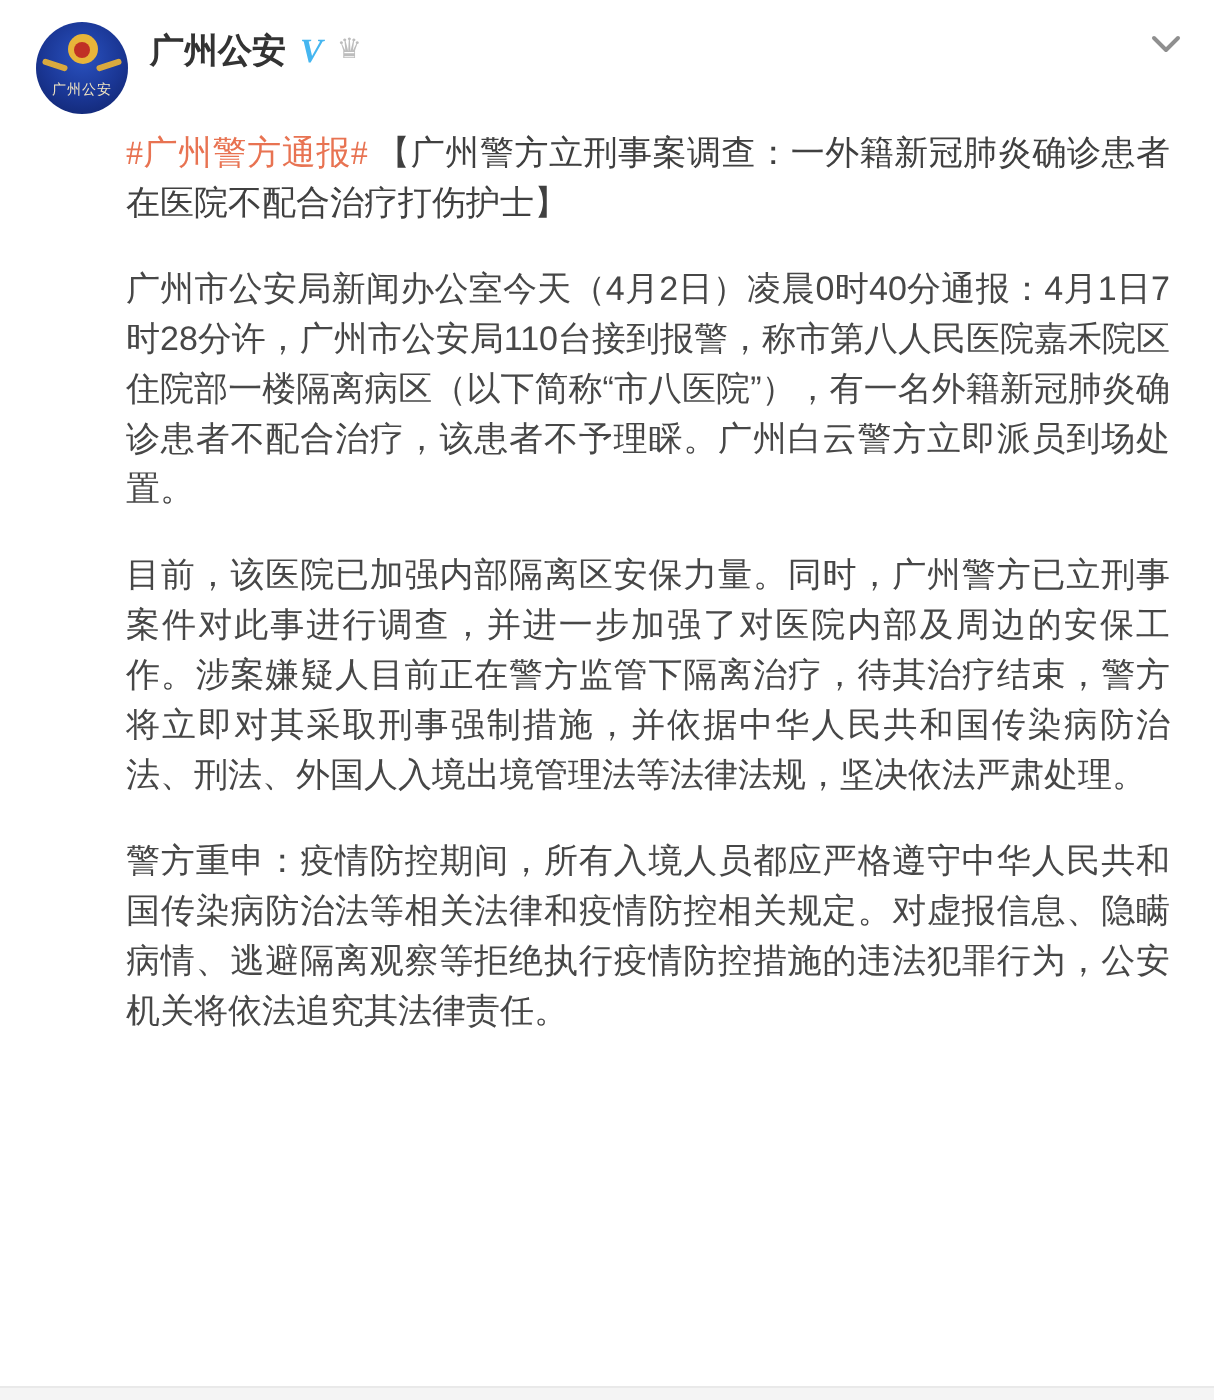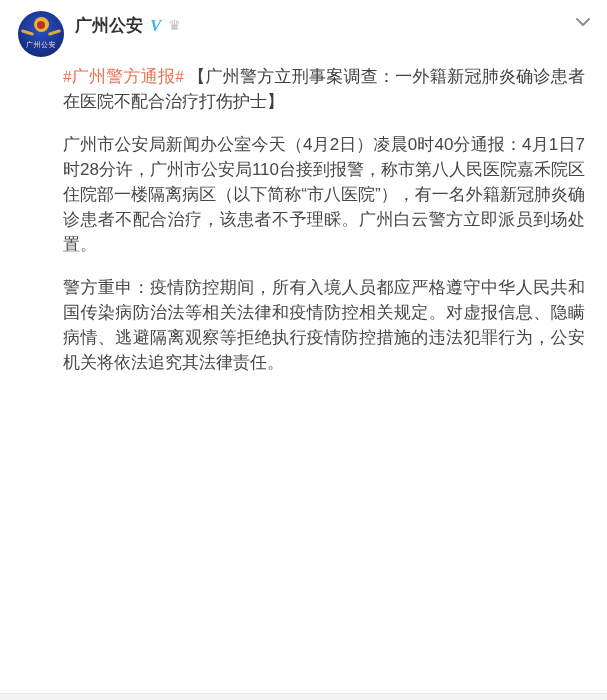--- a/index.html
+++ b/index.html
@@ -106,19 +106,20 @@
         <span class="crown">♛</span>
       </div>
     </div>
   </div>
 
   <div class="content">
     <p class="title-line">
       <a class="hashtag">#广州警方通报#</a><span class="title-text">【广州警方立刑事案调查：一外籍新冠肺炎确诊患者在医院不配合治疗打伤护士】</span>
     </p>
     <p>广州市公安局新闻办公室今天（4月2日）凌晨0时40分通报：4月1日7时28分许，广州市公安局110台接到报警，称市第八人民医院嘉禾院区住院部一楼隔离病区（以下简称“市八医院”），有一名外籍新冠肺炎确诊患者不配合治疗，该患者不予理睬。广州白云警方立即派员到场处置。</p>
+    <p>目前，该医院已加强内部隔离区安保力量。同时，广州警方已立刑事案件对此事进行调查，并进一步加强了对医院内部及周边的安保工作。涉案嫌疑人目前正在警方监管下隔离治疗，待其治疗结束，警方将立即对其采取刑事强制措施，并依据中华人民共和国传染病防治法、刑法、外国人入境出境管理法等法律法规，坚决依法严肃处理。</p>
     <p>警方重申：疫情防控期间，所有入境人员都应严格遵守中华人民共和国传染病防治法等相关法律和疫情防控相关规定。对虚报信息、隐瞒病情、逃避隔离观察等拒绝执行疫情防控措施的违法犯罪行为，公安机关将依法追究其法律责任。</p>
 
   </div>
 
   <div class="footer-strip"></div>
 
 </div>
 
 </body></html>

